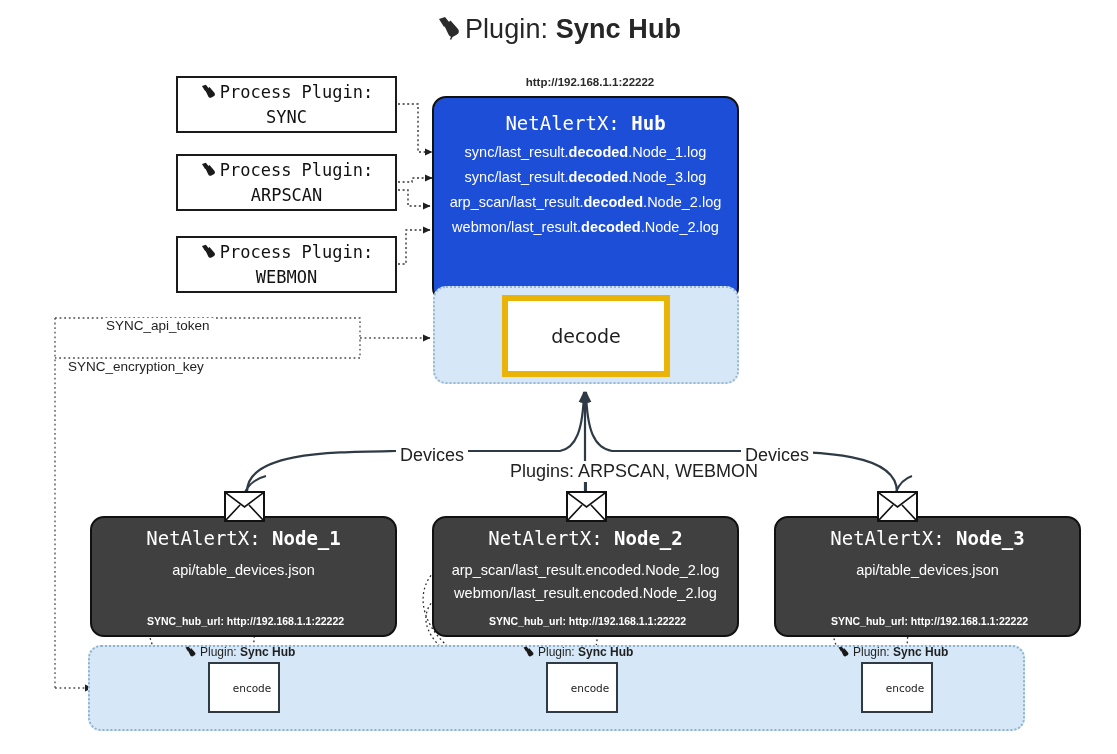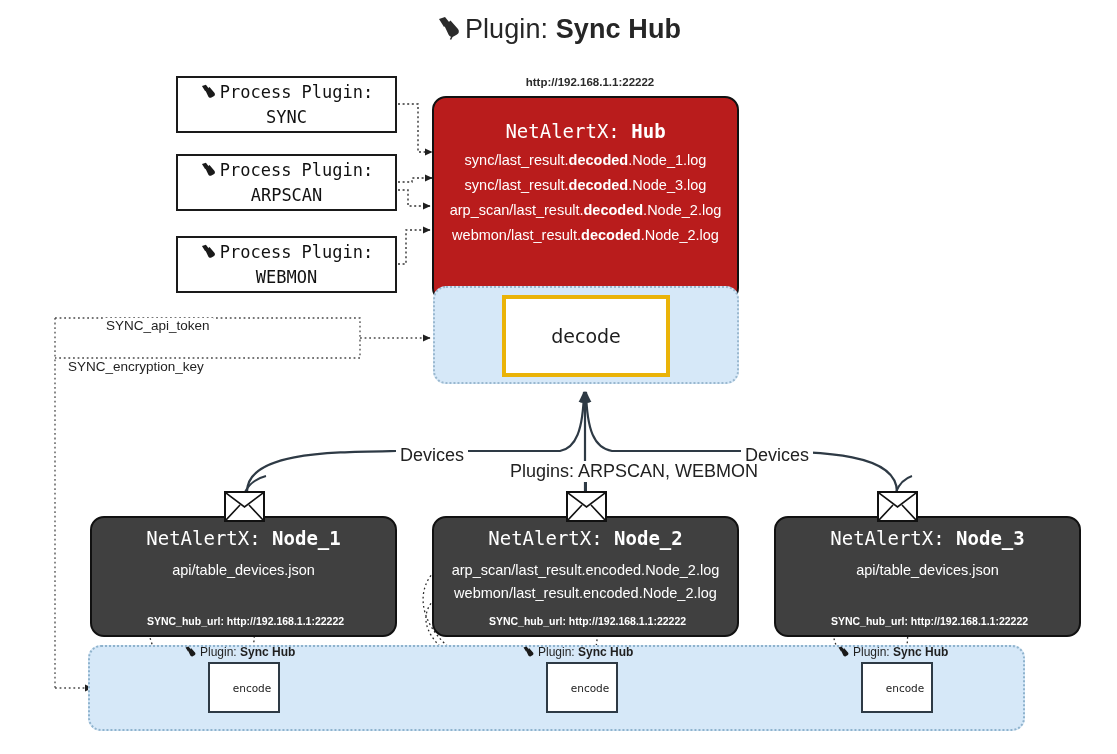--- a/index.html
+++ b/index.html
@@ -72,24 +72,24 @@
     left: 445px; top: 76px; width: 290px;
     text-align: center;
     font-size: 11.5px;
     font-weight: bold;
     color: #2b2b2b;
     white-space: nowrap;
   }
   #hub-box {
     left: 432px; top: 96px;
     width: 307px; height: 206px;
-    background: #b91c1c;
+    background: #1d4ed8;
     border: 2.5px solid #111111;
     border-radius: 14px;
-    padding-top: 22px;
+    padding-top: 14px;
     box-sizing: border-box;
   }
   #hub-title {
     text-align: center;
     color: #ffffff;
     font-family: "DejaVu Sans Mono", "Liberation Mono", monospace;
     font-size: 19px;
     white-space: nowrap;
     margin-bottom: 6px;
   }
@@ -108,21 +108,21 @@
     left: 433px; top: 286px;
     width: 306px; height: 98px;
     background: #d6e8f8;
     border: 2px dotted #9ab8cf;
     border-radius: 13px;
   }
   #decode-box {
     left: 502px; top: 295px;
     width: 168px; height: 82px;
     background: #ffffff;
-    border: 4px solid #eab308;
+    border: 6px solid #eab308;
     display: flex;
     align-items: center;
     justify-content: center;
     font-family: "DejaVu Sans", sans-serif;
     font-size: 19px;
     color: #1d1d1d;
   }
 
   
   .secret-label {

